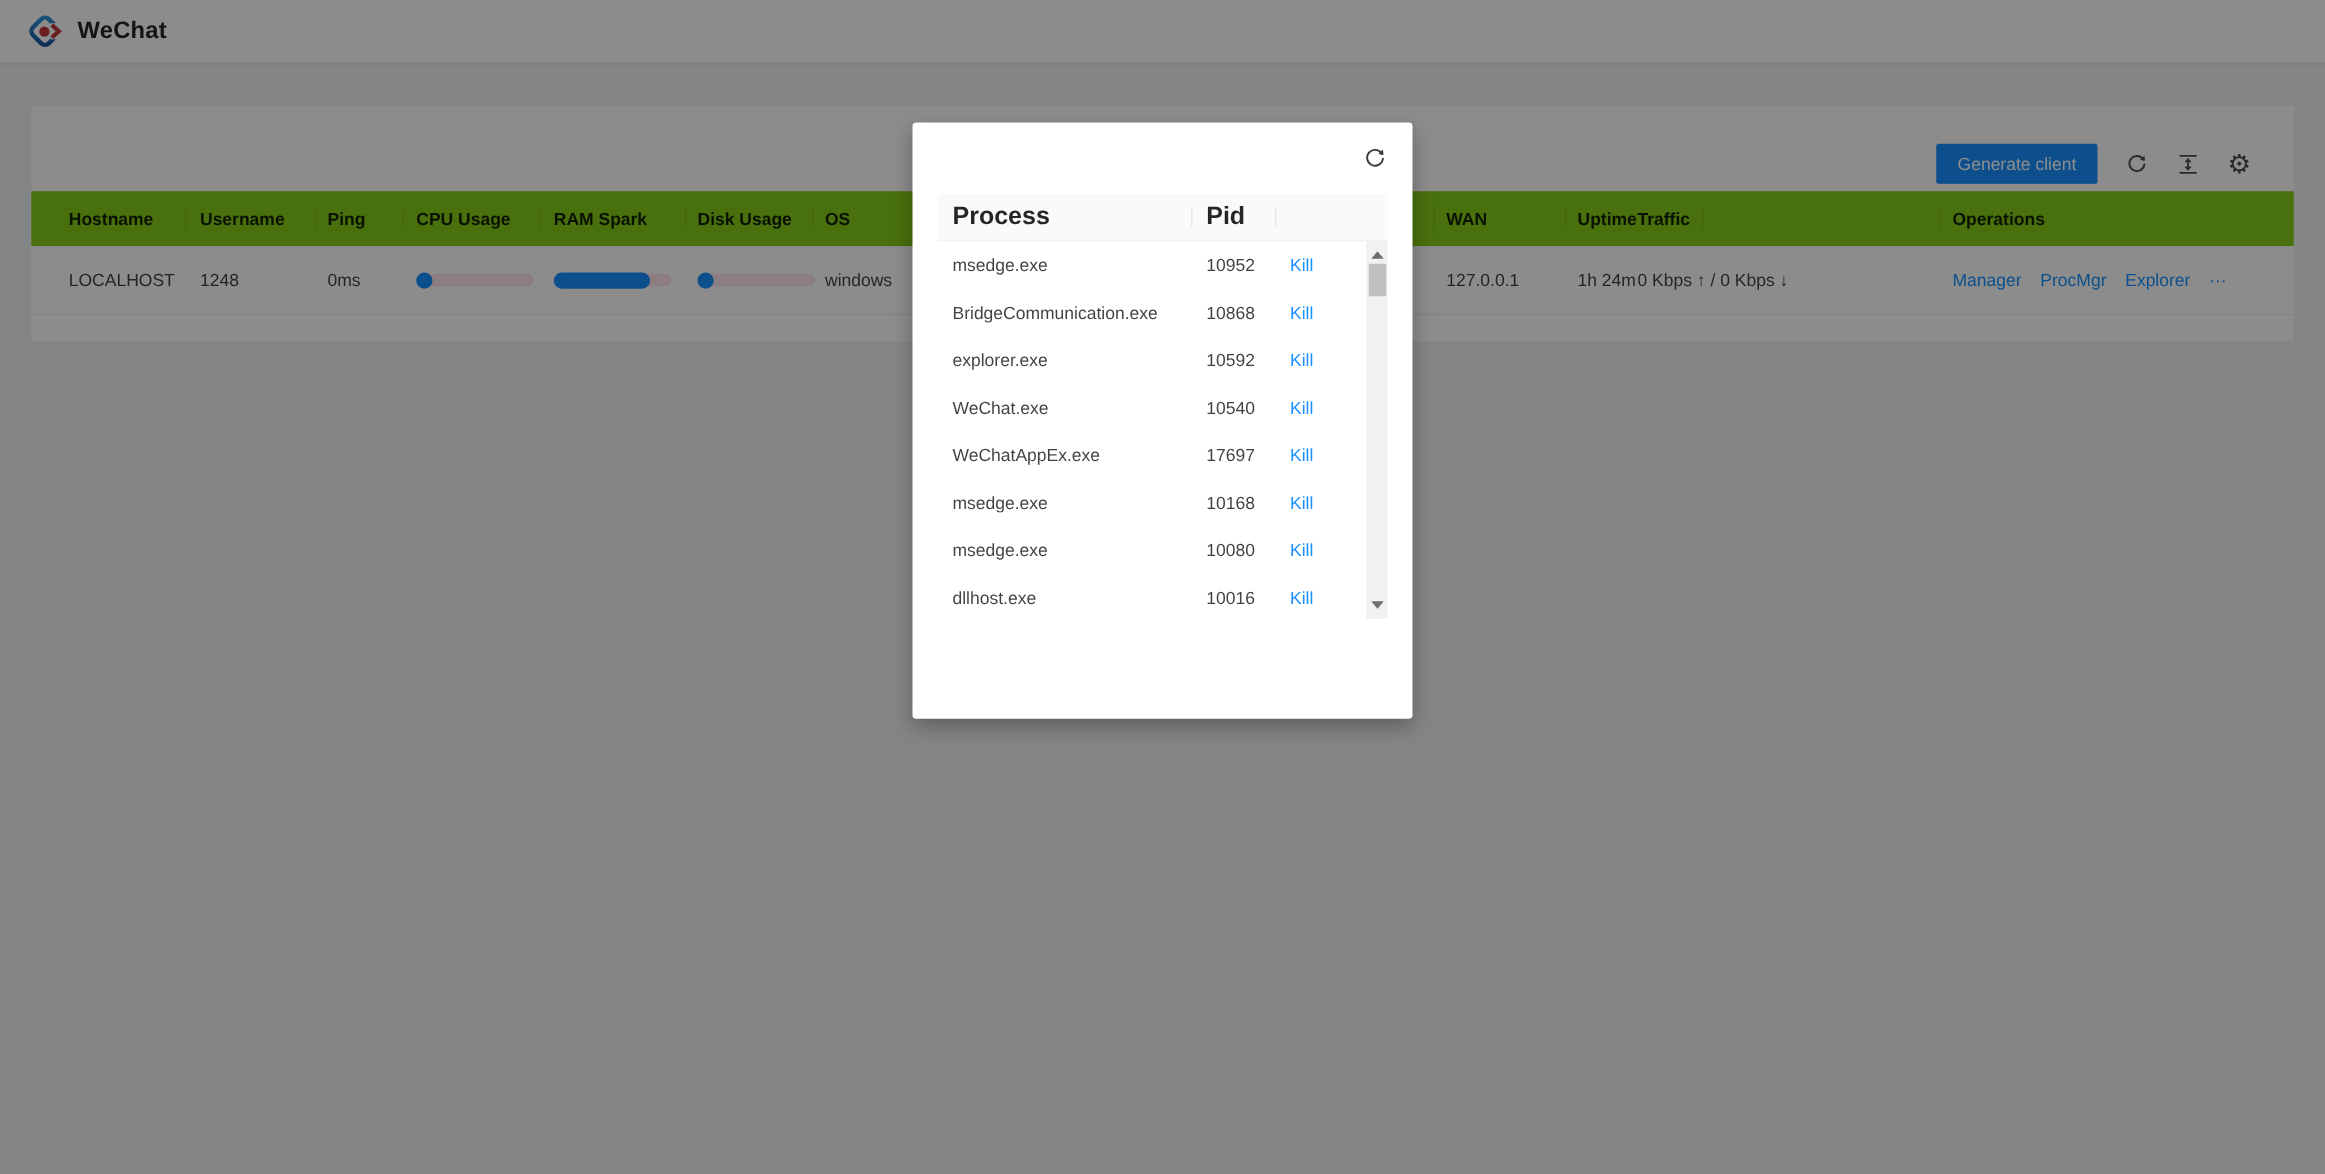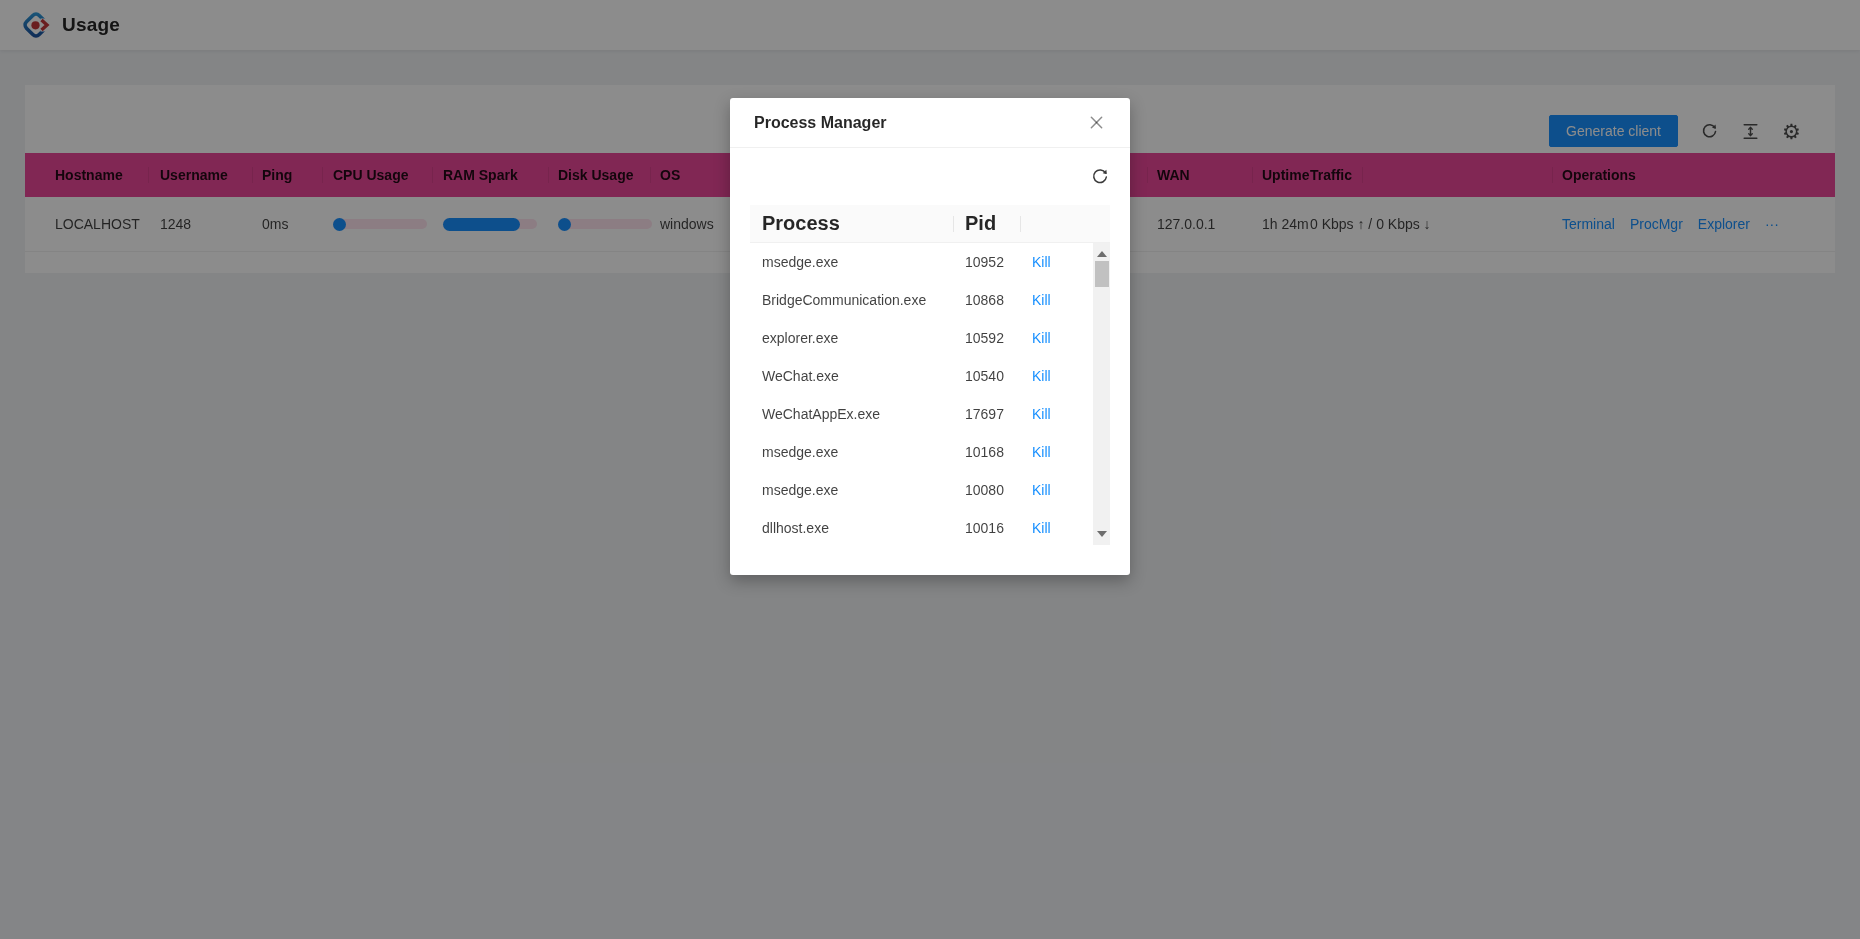--- a/index.html
+++ b/index.html
@@ -16,21 +16,21 @@
   .card { position:absolute; left:25px; top:85px; width:1810px; height:188px; background:#fff; z-index:1; }
   .toolbar { position:absolute; left:0; top:12px; width:100%; height:68px;
              display:flex; align-items:center; justify-content:flex-end; padding-right:34px; gap:22px; }
   .gen-btn { height:32px; padding:0 16px; background:#1890ff; border:1px solid #1890ff; border-radius:2px;
              color:#fff; font-size:14px; font-family:inherit; cursor:pointer; }
   .tb-icon { width:19px; height:19px; color:#4d4d4d; display:inline-flex; align-items:center; justify-content:center; }
   .tb-icon svg { width:19px; height:19px; }
   .gear-glyph { font-size:21px; line-height:19px; color:#4d4d4d; }
 
   .htable { position:absolute; left:0; top:68px; width:100%; }
-  .hhead { position:relative; height:44px; background:#ec4899; }
+  .hhead { position:relative; height:44px; background:#84cc16; }
   .hrow  { position:relative; height:55px; background:#fff; border-bottom:1px solid #f0f0f0; }
   .hcell { position:absolute; top:0; height:100%; display:flex; align-items:center;
            font-size:14px; color:rgba(0,0,0,0.85); font-weight:600; white-space:nowrap; }
   .rcell { position:absolute; top:0; height:100%; display:flex; align-items:center;
            font-size:14px; color:rgba(0,0,0,0.75); white-space:nowrap; }
   .hsep { position:absolute; top:14px; width:1px; height:16px; background:rgba(0,0,0,0.08); }
   .c0{left:30px;} .c1{left:135px;} .c2{left:237px;} .c3{left:308px;} .c4{left:418px;}
   .c5{left:533px;} .c6{left:635px;} .c7{left:1132px;} .c8{left:1237px;} .c9{left:1285px;} .c10{left:1537px;}
   .s1{left:123px;} .s2{left:227px;} .s3{left:297px;} .s4{left:407px;} .s5{left:523px;}
   .s6{left:625px;} .s7{left:1122px;} .s8{left:1227px;} .s9{left:1337px;} .s10{left:1527px;}
@@ -84,21 +84,21 @@
       <linearGradient id="lg" x1="0" y1="0" x2="1" y2="1">
         <stop offset="0" stop-color="#2f9bdb"></stop>
           <stop offset="1" stop-color="#1c4f9c"></stop>
       </linearGradient>
     </defs>
     <rect x="7" y="7" width="18" height="18" rx="4.5" fill="none" stroke="url(#lg)" stroke-width="3.6" transform="rotate(45 16 16)"></rect>
     <rect x="20.5" y="9.5" width="12" height="13" fill="#fff"></rect>
     <path d="M21.5 11 L27 16 L21.5 21" stroke="#c2373b" stroke-width="3.4" fill="none"></path>
     <circle cx="15.5" cy="16.3" r="4.1" fill="#c2373b"></circle>
   </svg>
-  <div class="app-title">Usage</div>
+  <div class="app-title">WeChat</div>
 </div>
 
 <div class="card">
   <div class="toolbar">
     <button class="gen-btn">Generate client</button>
     <span class="tb-icon">
       <svg viewBox="0 0 24 24" fill="none" stroke="currentColor" stroke-width="2" stroke-linecap="round">
         <path d="M18.6 7.2 A7.6 7.6 0 1 0 19.6 12"></path>
         <path d="M19.6 3.2 L20.2 8.4 L15.2 7.4 Z" fill="currentColor" stroke="none"></path>
       </svg>
@@ -157,41 +157,32 @@
       <div class="rcell c5">
         <div class="progress">
           <div class="fill" style="width: 13%;"></div>
         </div>
       </div>
       <div class="rcell c6">windows</div>
       <div class="rcell c7">127.0.0.1</div>
       <div class="rcell c8">1h 24m</div>
       <div class="rcell c9">0 Kbps ↑ / 0 Kbps ↓</div>
       <div class="rcell c10 ops">
-        <a class="op-link">Terminal</a>
+        <a class="op-link">Manager</a>
         <a class="op-link">ProcMgr</a>
         <a class="op-link">Explorer</a>
         <a class="op-link">···</a>
       </div>
     </div>
   </div>
 </div>
 
 <div class="mask"></div>
 
 <div class="modal">
-  <div class="modal-header">
-    <div class="modal-title">Process Manager</div>
-    <span class="modal-close">
-      <svg viewBox="0 0 16 16" stroke="currentColor" stroke-width="1.6" stroke-linecap="round">
-        <path d="M2.5 2.5 L13.5 13.5"></path>
-          <path d="M13.5 2.5 L2.5 13.5"></path>
-      </svg>
-    </span>
-  </div>
   <div class="modal-body">
     <div class="refresh-row">
       <span class="refresh-btn">
         <svg viewBox="0 0 24 24" fill="none" stroke="currentColor" stroke-width="1.8" stroke-linecap="round">
           <path d="M18.6 7.2 A7.6 7.6 0 1 0 19.6 12"></path>
           <path d="M19.6 3.2 L20.2 8.4 L15.2 7.4 Z" fill="currentColor" stroke="none"></path>
         </svg>
       </span>
     </div>
 

